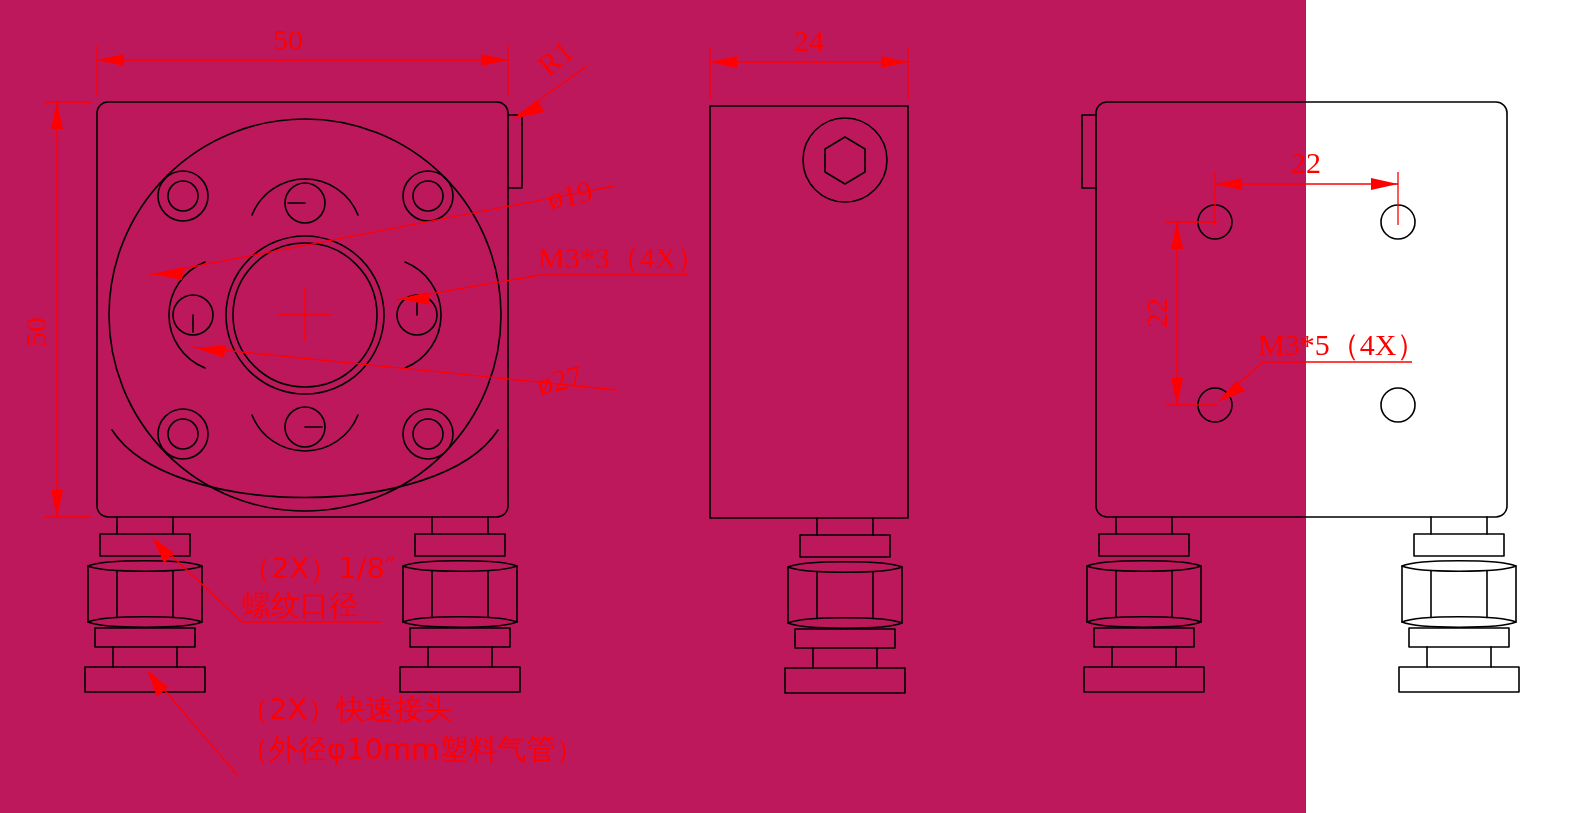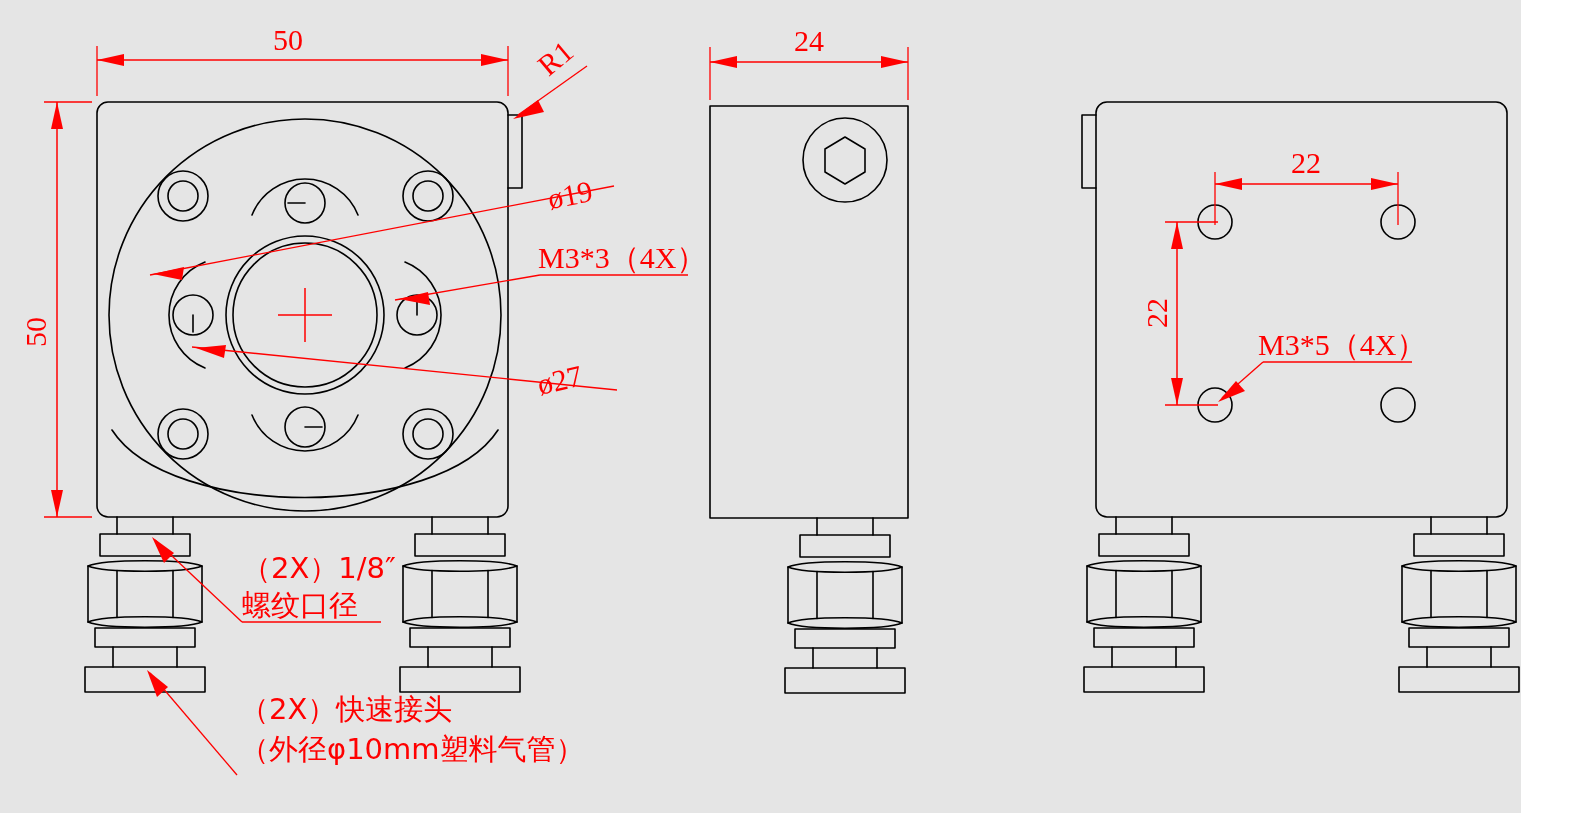--- a/index.html
+++ b/index.html
@@ -1,17 +1,17 @@
 <!DOCTYPE html>
 <html><head>
 <meta charset="utf-8">
 <style>
   html,body{margin:0;padding:0;background:#ffffff;}
   body{width:1577px;height:813px;overflow:hidden;font-family:"Liberation Serif",serif;}
-  #stage{position:relative;width:1521px;height:813px;background:#e5e5e5;}
+  #stage{position:relative;width:1306px;height:813px;background:#be185d;}
   svg#drawing{position:absolute;left:0;top:0;width:1577px;height:813px;display:block;}
   .blk{fill:none;stroke:#000000;stroke-width:1.6;stroke-linecap:round;stroke-linejoin:round;}
   .red{fill:none;stroke:#ff0000;stroke-width:1.5;}
   .redthin{fill:none;stroke:#ff0000;stroke-width:1.3;}
   .rfill{fill:#ff0000;stroke:none;}
   .dimtxt{fill:#ff0000;font-family:"Liberation Serif",serif;font-size:30px;}
   .labtxt{fill:#ff0000;font-family:"Liberation Serif",serif;font-size:30px;}
   .cntxt{fill:#ff0000;font-family:"DejaVu Sans",sans-serif;font-size:29px;}
 </style>
 </head>

